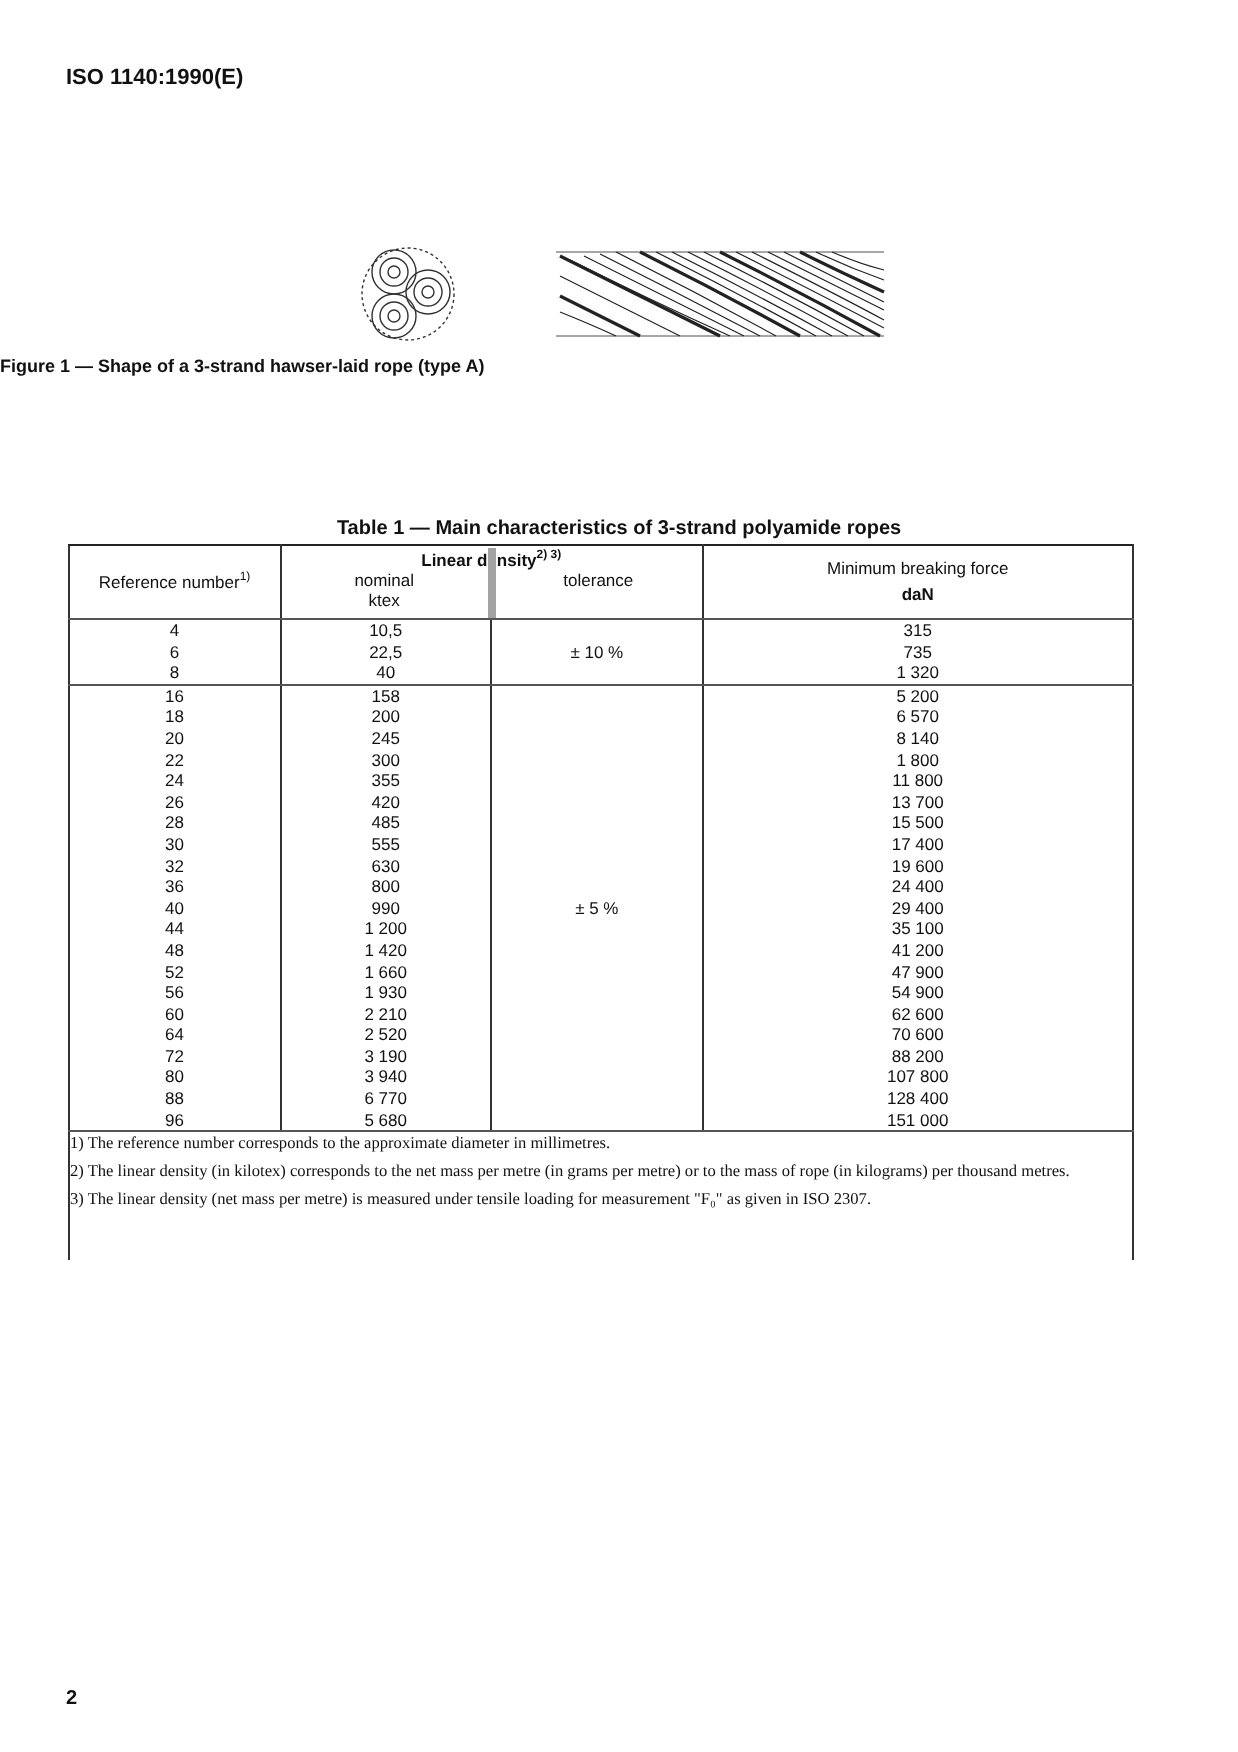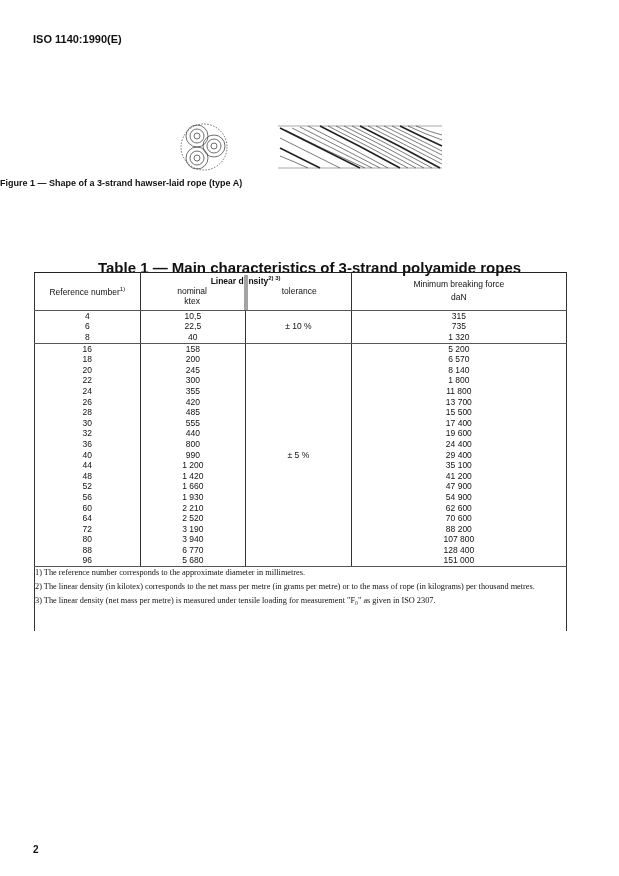--- a/index.html
+++ b/index.html
@@ -1,20 +1,20 @@
 <!DOCTYPE html>
 <html><head>
 <meta charset="utf-8">
 <style>
   html, body { margin:0; padding:0; background:#fff; }
   body { width:619px; height:876px; position:relative; overflow:hidden; font-family:"Liberation Sans", sans-serif; color:#111; }
   .doc-id { position:absolute; left:33px; top:33px; font-weight:bold; font-size:11px; }
   .figure { position:absolute; left:180px; top:118px; width:270px; height:56px; }
   .fig-caption { position:absolute; left:0; width:619px; top:178px; text-align:left; font-size:9px; font-weight:bold; }
-  .table-title { position:absolute; left:0; width:619px; top:259px; text-align:center; font-size:15px; font-weight:bold; }
+  .table-title { position:absolute; left:0; width:619px; top:259px; text-align:center; font-size:10px; font-weight:bold; }
   table.main { position:absolute; left:34px; top:272px; width:533px; border-collapse:collapse; font-size:8.5px; }
   table.main td, table.main th { border-left:1px solid #333; border-right:1px solid #333; padding:0; text-align:center; vertical-align:top; font-weight:normal; }
   table.main tr.hdr th { border-top:1.5px solid #222; border-bottom:1px solid #555; }
   .h-ref { font-weight:bold; vertical-align:middle !important; width:100px; font-size:8.5px; }
   .h-mbf { font-weight:bold; width:205px; }
   .col-nom { width:100px; } .col-tol { width:100px; }
   .grp td { border-bottom:1px solid #555; padding:5px 0 5px 0; line-height:10.6px; }
   .tol-cell { vertical-align:middle !important; }
   .notes td { border:1px solid #333; text-align:left !important; padding:4px 6px 6px 6px; font-size:8.3px; line-height:11px; border-bottom:none; }
   .note { margin-bottom:3px;font-family:Liberation Serif, serif; }
@@ -64,21 +64,21 @@
           <div>nominal</div>
           <div>ktex</div>
         </div>
         <div style="width:50%;border-left:4px solid #a3a3a3;margin-top:-11px;padding-top:11px">
           <div>tolerance</div>
         </div>
       </div>
     </th>
     <th class="h-mbf">
       <div style="padding-top:6px">Minimum breaking force</div>
-      <div style="font-weight:normal;padding-top:3px">daN</div>
+      <div style="font-weight:bold;padding-top:3px">daN</div>
     </th>
   </tr>
   <tr class="grp">
     <td>
           <div>4</div>
           <div>6</div>
           <div>8</div>
         </td>
     <td class="col-nom">
           <div>10,5</div>
@@ -118,21 +118,21 @@
         </td>
     <td class="col-nom">
           <div>158</div>
           <div>200</div>
           <div>245</div>
           <div>300</div>
           <div>355</div>
           <div>420</div>
           <div>485</div>
           <div>555</div>
-          <div>440</div>
+          <div>630</div>
           <div>800</div>
           <div>990</div>
           <div>1 200</div>
           <div>1 420</div>
           <div>1 660</div>
           <div>1 930</div>
           <div>2 210</div>
           <div>2 520</div>
           <div>3 190</div>
           <div>3 940</div>

